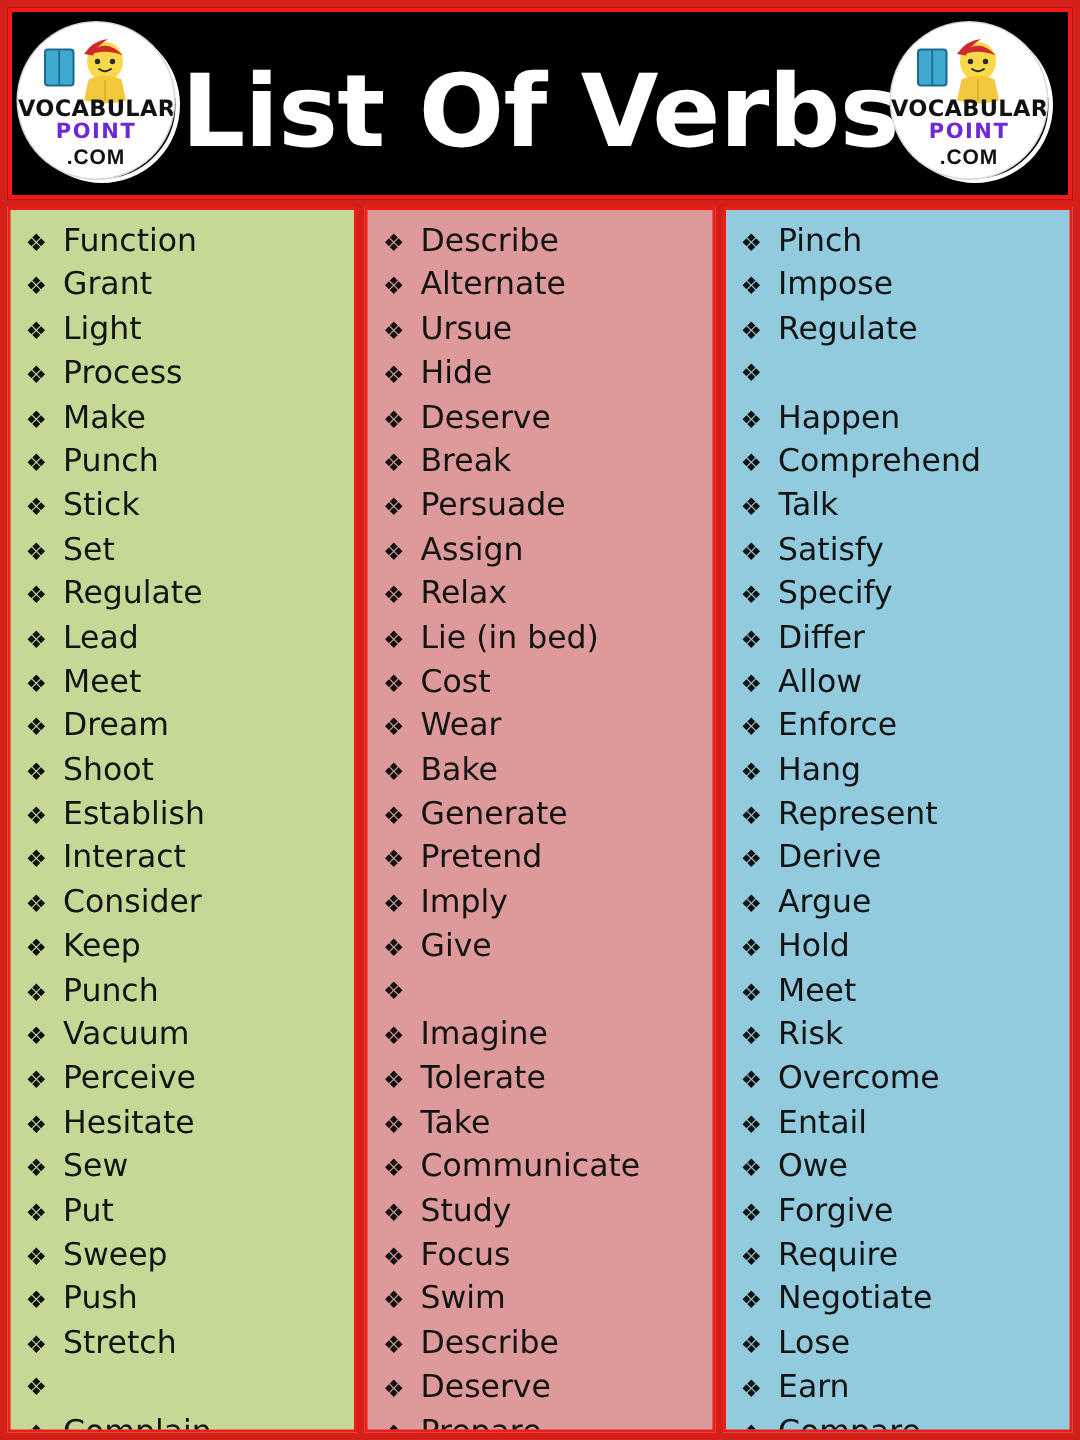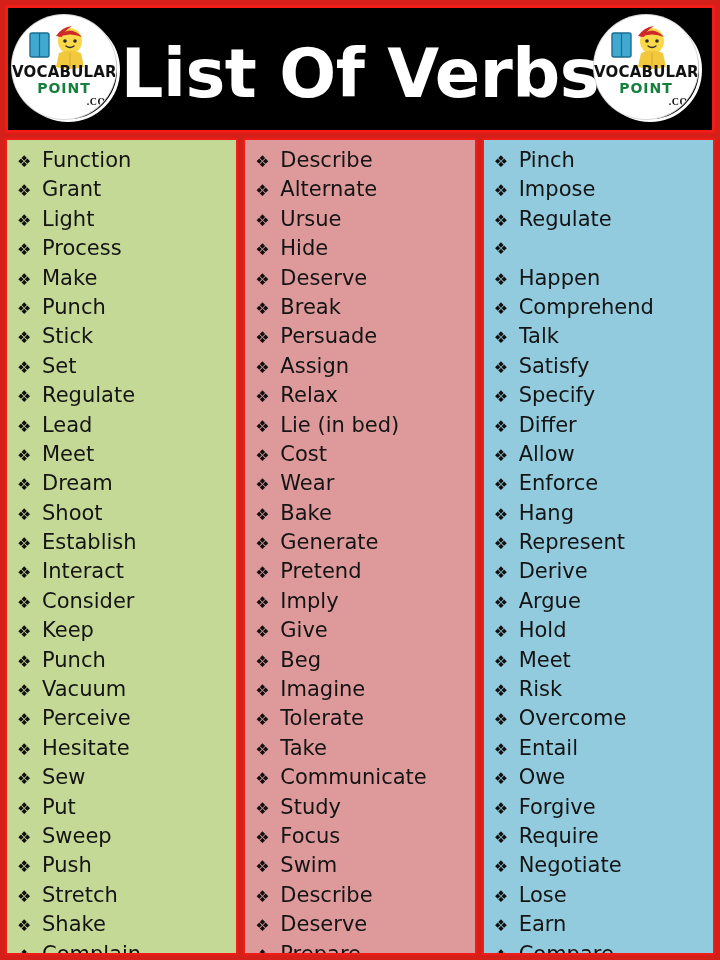--- a/index.html
+++ b/index.html
@@ -104,33 +104,32 @@
     font-weight: bold;
     font-size: 15px;
     color: #111111;
     letter-spacing: 0.2px;
   }
   .logo-word2 {
     display: block;
     font-family: "DejaVu Sans", sans-serif;
     font-weight: bold;
     font-size: 14px;
-    color: #15803d;
+    color: #6d28d9;
     letter-spacing: 1px;
     margin-top: 1px;
   }
   .logo-word3 {
     display: block;
-    font-family: Liberation Serif, serif;
+    font-family: Liberation Sans, sans-serif;
     font-weight: bold;
-    font-size: 10px;
+    font-size: 14px;
     color: #111111;
     letter-spacing: 0.6px;
     margin-top: 1px;
-    text-align: right;
   }
 
   
   .columns {
     flex: 1 1 auto;
     display: flex;
     gap: 5px;
     margin: 5px 5px 5px 5px;
     min-height: 0;
   }
@@ -335,21 +334,20 @@
         <div class="verb-item">
           <span class="bullet-icon">❖</span>
           <span class="verb-label">Push</span>
         </div>
         <div class="verb-item">
           <span class="bullet-icon">❖</span>
           <span class="verb-label">Stretch</span>
         </div>
         <div class="verb-item">
           <span class="bullet-icon">❖</span>
-          <span class="verb-label">Shake</span>
         </div>
         <div class="verb-item">
           <span class="bullet-icon">❖</span>
           <span class="verb-label">Complain</span>
         </div>
       </div>
     <div class="verb-column col-pink" style="background: rgb(222, 154, 154);">
         <div class="verb-item">
           <span class="bullet-icon">❖</span>
           <span class="verb-label">Describe</span>
@@ -413,21 +411,20 @@
         <div class="verb-item">
           <span class="bullet-icon">❖</span>
           <span class="verb-label">Imply</span>
         </div>
         <div class="verb-item">
           <span class="bullet-icon">❖</span>
           <span class="verb-label">Give</span>
         </div>
         <div class="verb-item">
           <span class="bullet-icon">❖</span>
-          <span class="verb-label">Beg</span>
         </div>
         <div class="verb-item">
           <span class="bullet-icon">❖</span>
           <span class="verb-label">Imagine</span>
         </div>
         <div class="verb-item">
           <span class="bullet-icon">❖</span>
           <span class="verb-label">Tolerate</span>
         </div>
         <div class="verb-item">

